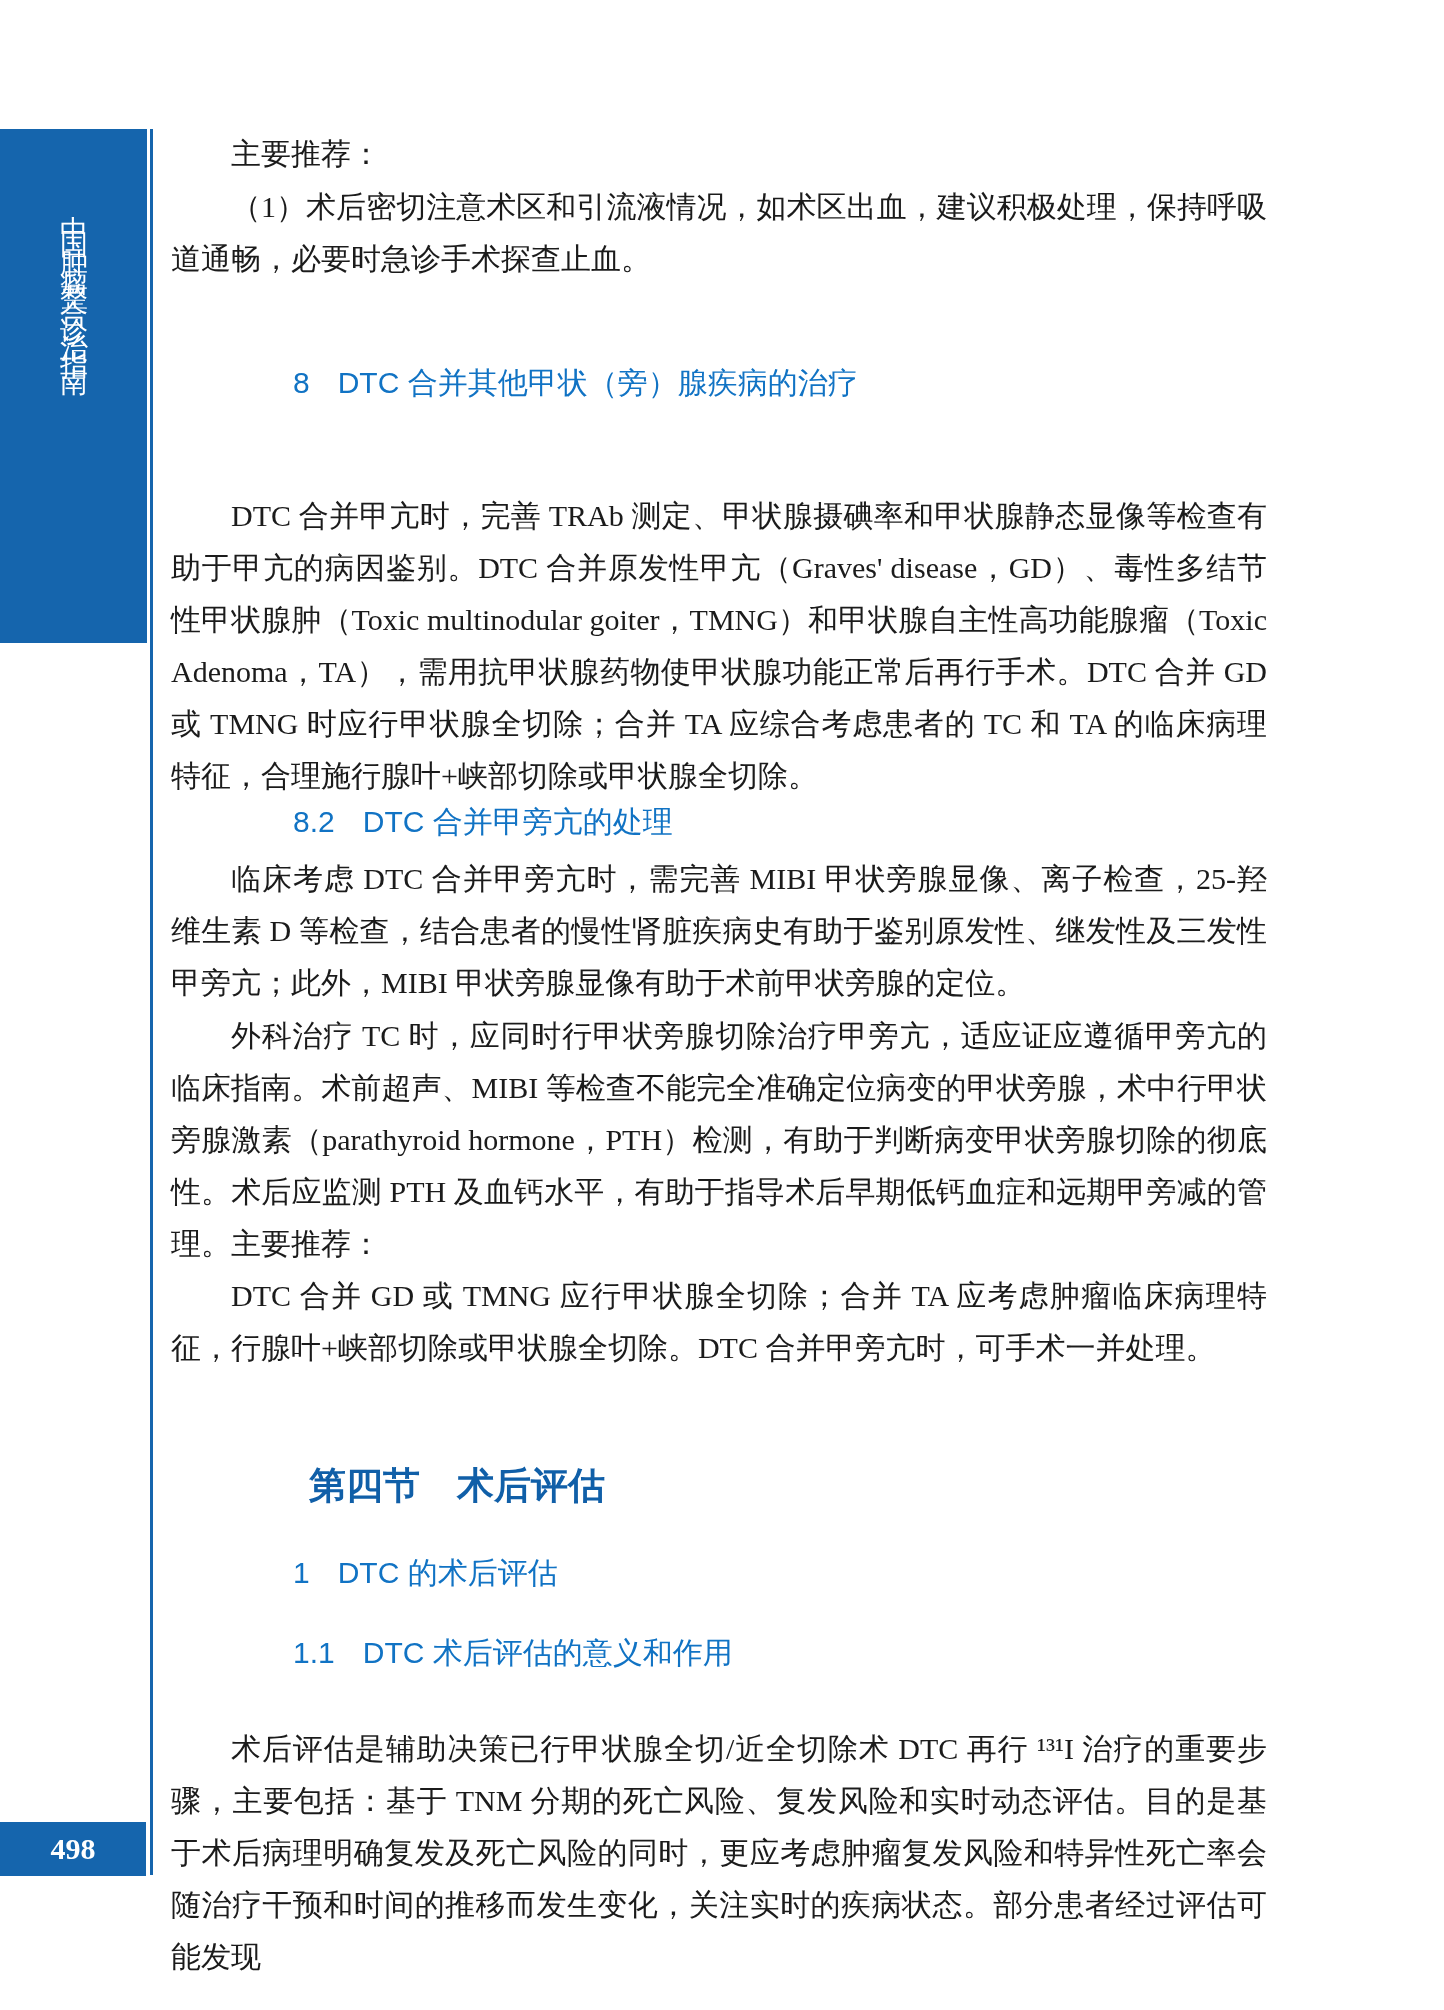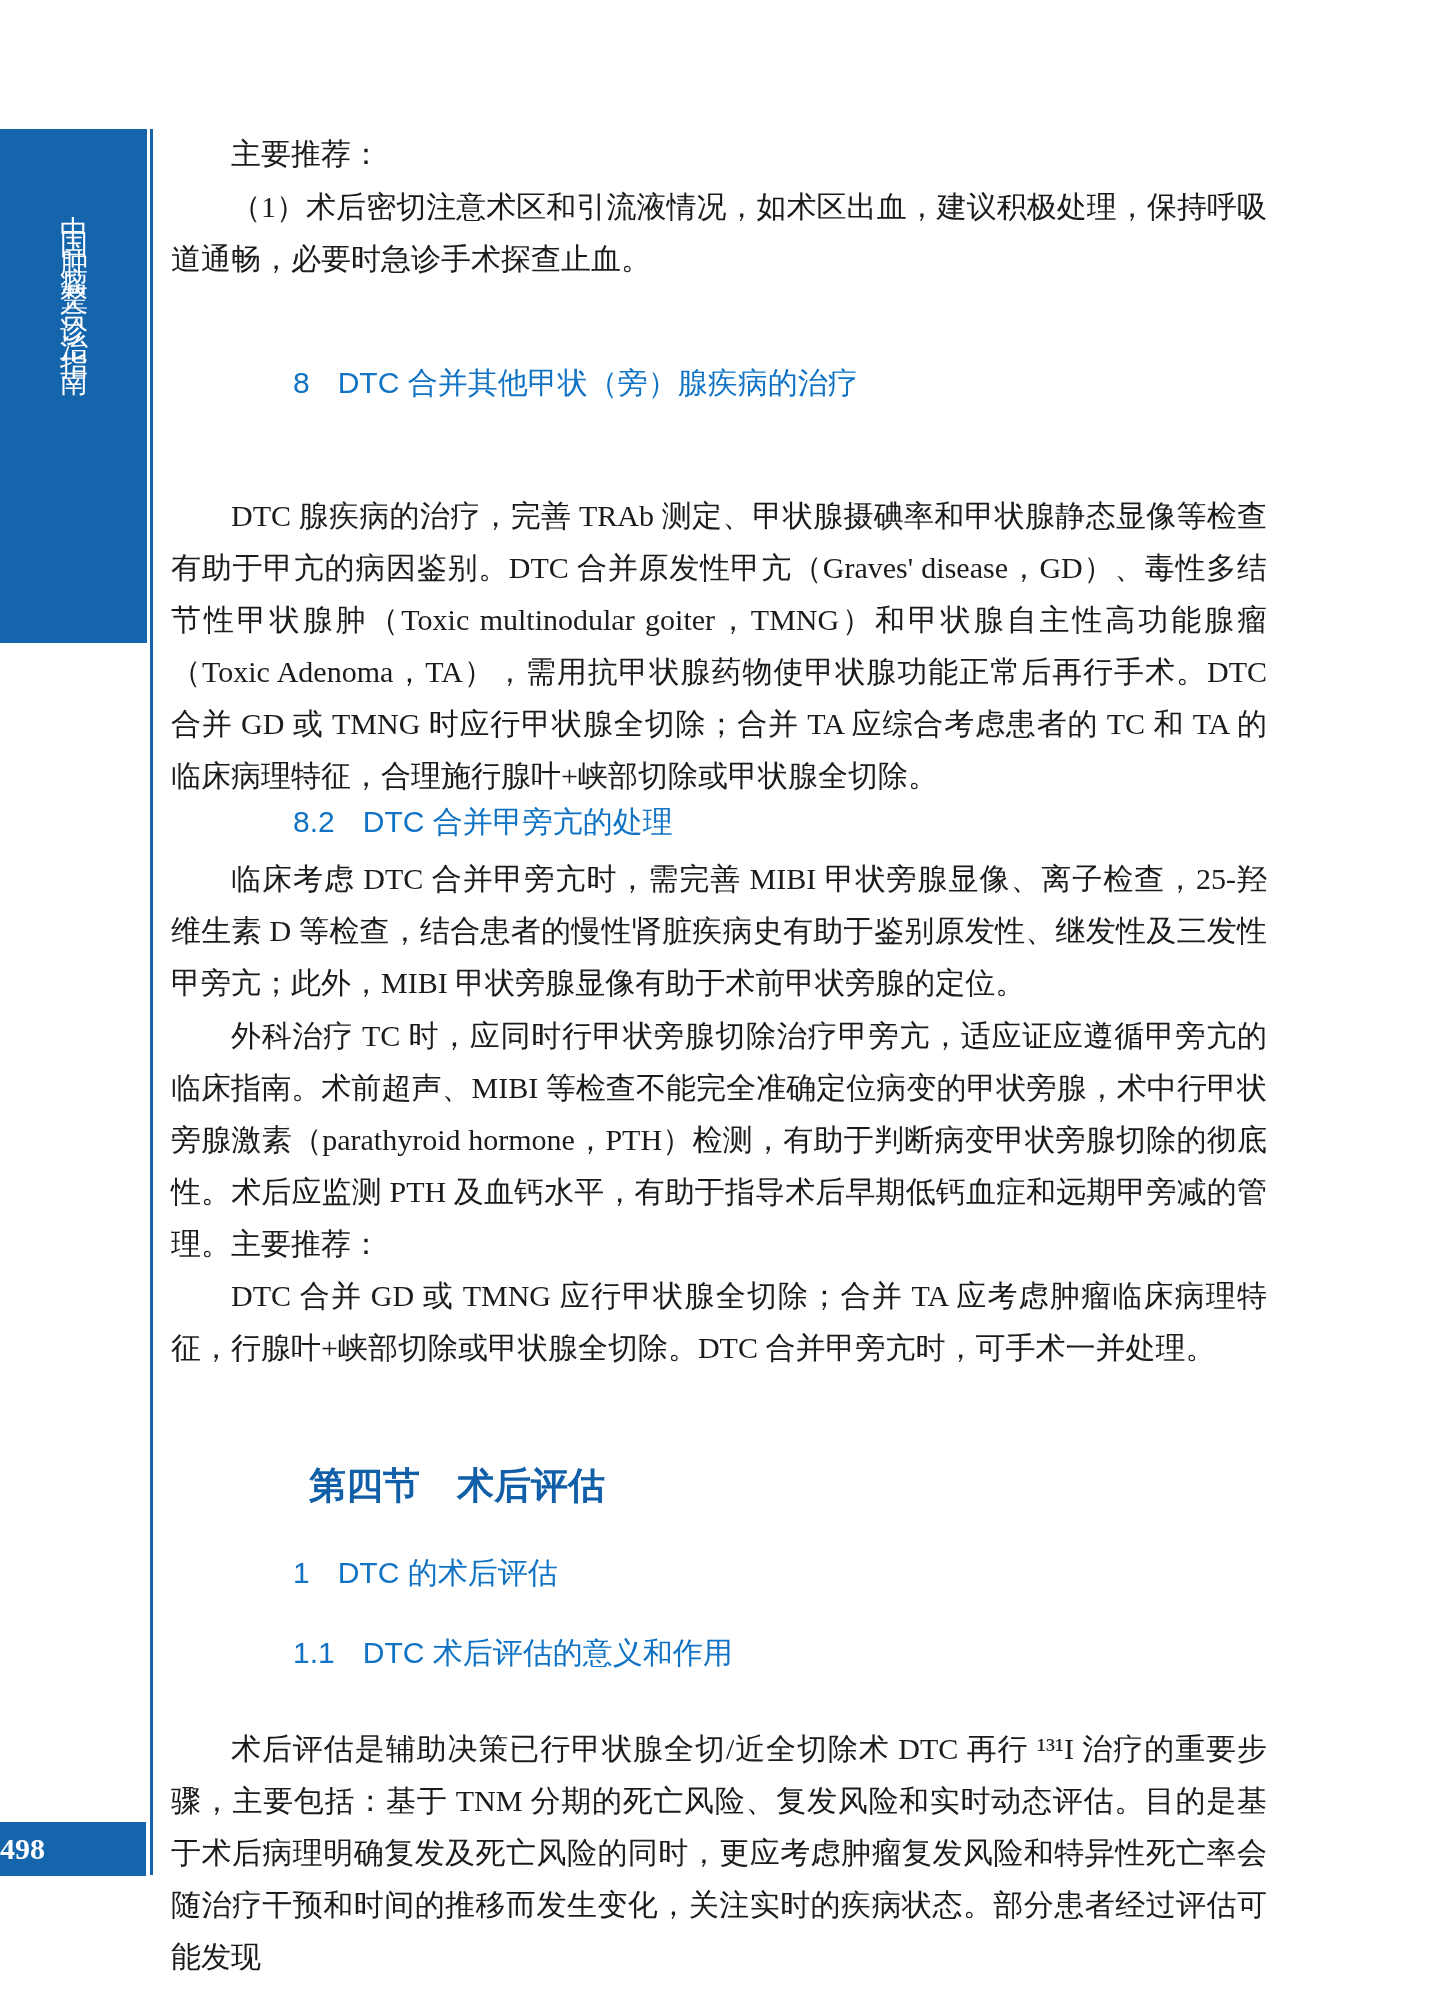--- a/index.html
+++ b/index.html
@@ -23,21 +23,21 @@
     font-size:28px;letter-spacing:17px;color:#ffffff;font-weight:500;
     white-space:nowrap;
   }
   .vline{
     position:absolute;left:150px;top:129px;width:3px;height:1746px;
     background:#1565ad;
   }
   .page-badge{
     position:absolute;left:0;top:1822px;width:146px;height:54px;
     background:#1565ad;color:#ffffff;
-    display:flex;align-items:center;
+    display:flex;align-items:center;justify-content:center;
     font-family:"Liberation Serif","DejaVu Serif",serif;
     font-size:30px;font-weight:bold;
   }
   .content{
     position:absolute;left:167px;top:0;width:1096px;height:2010px;
   }
   .para{
     position:absolute;left:0;width:1096px;margin:4px;
     font-size:30px;line-height:52px;
     text-align:justify;
@@ -80,21 +80,21 @@
 
     <p class="para indent" style="top:177px">（1）术后密切注意术区和引流液情况，如术区出血，建议积极处理，保持呼吸道通畅，必要时急诊手术探查止血。</p>
 
 
     <h2 class="h-num" style="top:363px">
       <span class="num">8</span>
       <span>DTC 合并其他甲状（旁）腺疾病的治疗</span>
     </h2>
 
 
-    <p class="para indent" style="top:486px">DTC 腺疾病的治疗，完善 TRAb 测定、甲状腺摄碘率和甲状腺静态显像等检查有助于甲亢的病因鉴别。DTC 合并原发性甲亢（Graves' disease，GD）、毒性多结节性甲状腺肿（Toxic multinodular goiter，TMNG）和甲状腺自主性高功能腺瘤（Toxic Adenoma，TA），需用抗甲状腺药物使甲状腺功能正常后再行手术。DTC 合并 GD 或 TMNG 时应行甲状腺全切除；合并 TA 应综合考虑患者的 TC 和 TA 的临床病理特征，合理施行腺叶+峡部切除或甲状腺全切除。</p>
+    <p class="para indent" style="top:486px">DTC 合并甲亢时，完善 TRAb 测定、甲状腺摄碘率和甲状腺静态显像等检查有助于甲亢的病因鉴别。DTC 合并原发性甲亢（Graves' disease，GD）、毒性多结节性甲状腺肿（Toxic multinodular goiter，TMNG）和甲状腺自主性高功能腺瘤（Toxic Adenoma，TA），需用抗甲状腺药物使甲状腺功能正常后再行手术。DTC 合并 GD 或 TMNG 时应行甲状腺全切除；合并 TA 应综合考虑患者的 TC 和 TA 的临床病理特征，合理施行腺叶+峡部切除或甲状腺全切除。</p>
 
     <h3 class="h-num" style="top:802px">
       <span class="num">8.2</span>
       <span>DTC 合并甲旁亢的处理</span>
     </h3>
 
     <p class="para indent" style="top:849px">临床考虑 DTC 合并甲旁亢时，需完善 MIBI 甲状旁腺显像、离子检查，25-羟维生素 D 等检查，结合患者的慢性肾脏疾病史有助于鉴别原发性、继发性及三发性甲旁亢；此外，MIBI 甲状旁腺显像有助于术前甲状旁腺的定位。</p>
 
     <p class="para indent" style="top:1006px">外科治疗 TC 时，应同时行甲状旁腺切除治疗甲旁亢，适应证应遵循甲旁亢的临床指南。术前超声、MIBI 等检查不能完全准确定位病变的甲状旁腺，术中行甲状旁腺激素（parathyroid hormone，PTH）检测，有助于判断病变甲状旁腺切除的彻底性。术后应监测 PTH 及血钙水平，有助于指导术后早期低钙血症和远期甲旁减的管理。</p>
 

